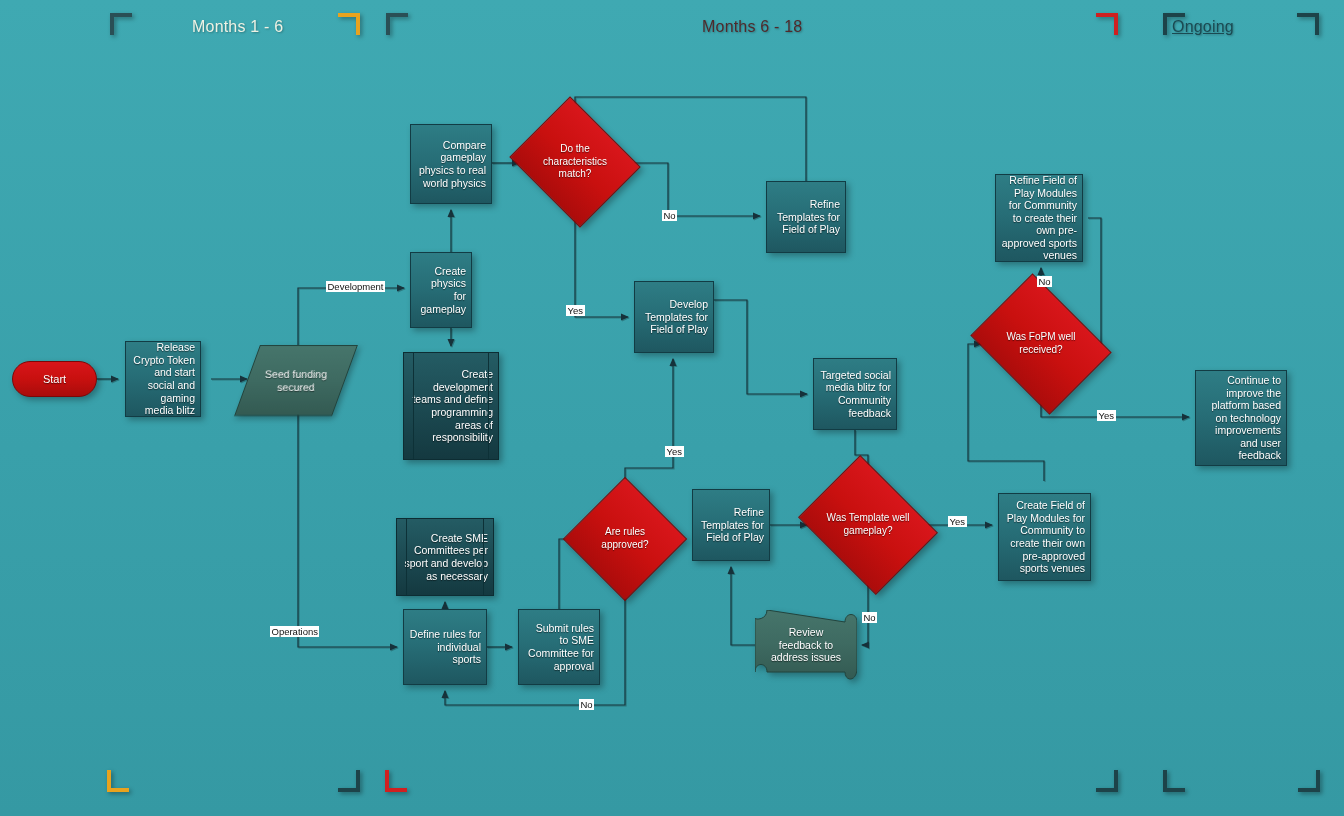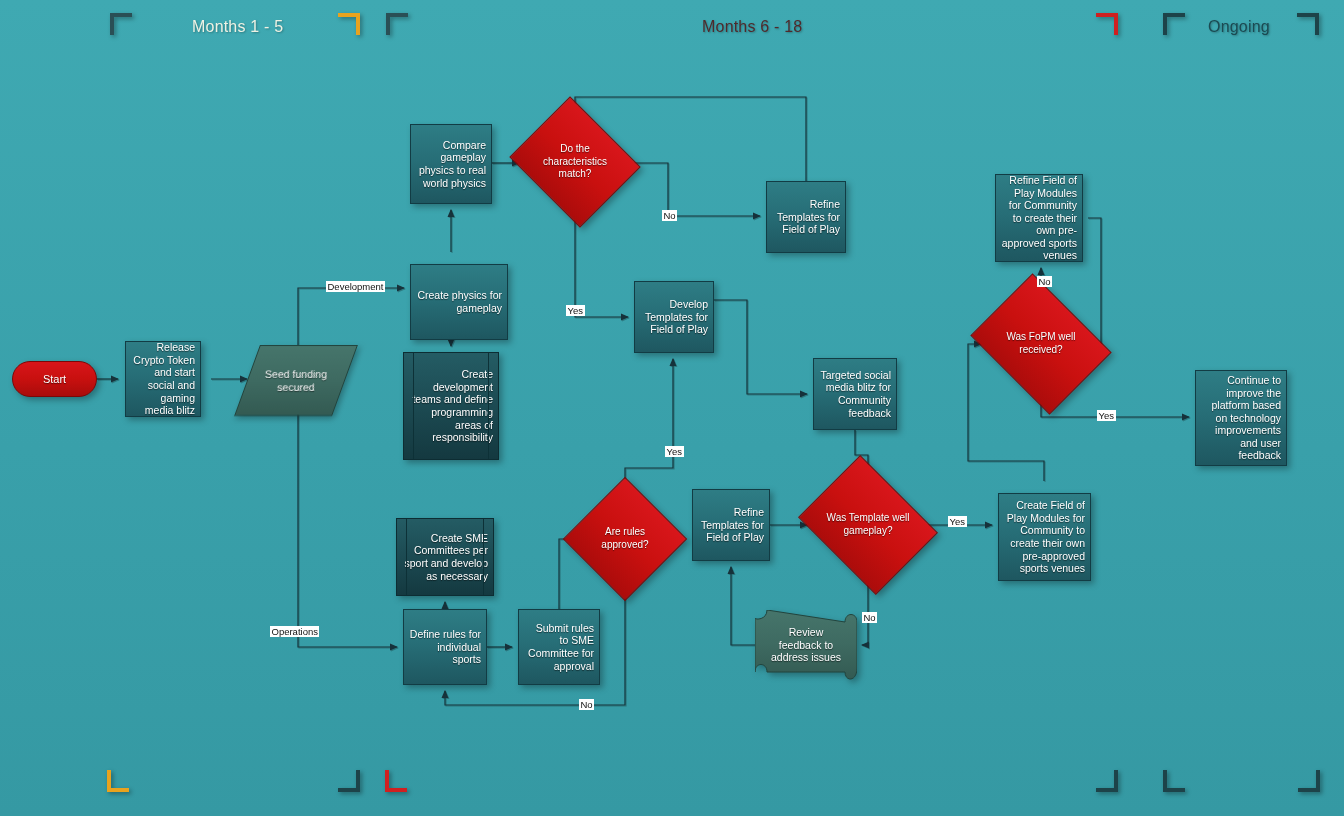--- a/index.html
+++ b/index.html
@@ -156,23 +156,23 @@
         <i class="h"></i>
         <i class="v"></i>
       </div>
       <div class="bracket br" style="left: 1298px; top: 770px; color: rgb(29, 67, 73);">
         <i class="h"></i>
         <i class="v"></i>
       </div>
     </div>
 
   <div id="phases">
-      <div class="phase-label" style="left: 192px; top: 18px; color: rgb(238, 242, 228);">Months 1 - 5</div>
+      <div class="phase-label" style="left: 192px; top: 18px; color: rgb(238, 242, 228);">Months 1 - 6</div>
       <div class="phase-label" style="left: 702px; top: 18px; color: rgb(78, 42, 44);">Months 6 - 18</div>
-      <div class="phase-label" style="left: 1208px; top: 18px; color: rgb(27, 74, 82);">Ongoing</div>
+      <div class="phase-label" style="left: 1172px; top: 18px; color: rgb(27, 74, 82); text-decoration: underline;">Ongoing</div>
     </div>
 
   <svg id="edges" viewBox="0 0 1344 816">
     <defs>
       <marker id="arrowhead" markerWidth="7" markerHeight="7" refX="6" refY="3" orient="auto" markerUnits="strokeWidth">
         <path d="M0,0 L7,3 L0,6 z" fill="#17333a"></path>
       </marker>
       <filter id="edgeshadow" x="-20%" y="-20%" width="150%" height="150%">
         <feDropShadow dx="1" dy="1" stdDeviation="0.6" flood-color="#000" flood-opacity="0.25"></feDropShadow>
       </filter>
@@ -209,21 +209,21 @@
   <div id="nodes">
       <div class="node terminator" style="position: absolute; left: 12px; top: 361px; width: 85px; height: 36px;">
         <span>Start</span>
       </div>
       <div class="node process" style="position: absolute; left: 125px; top: 341px; width: 76px; height: 76px;">
         <span>Release Crypto Token and start social and gaming media blitz</span>
       </div>
       <div class="parallelogram" style="position: absolute; left: 247px; top: 345px; width: 96px; height: 69px;">
         <span>Seed funding secured</span>
       </div>
-      <div class="node process" style="position: absolute; left: 410px; top: 264px; width: 98px; height: 76px;">
+      <div class="node process" style="position: absolute; left: 410px; top: 252px; width: 62px; height: 76px;">
         <span>Create physics for gameplay</span>
       </div>
       <div class="node process" style="position: absolute; left: 410px; top: 124px; width: 82px; height: 80px;">
         <span>Compare gameplay physics to real world physics</span>
       </div>
       <div class="node predefined" style="position: absolute; left: 403px; top: 352px; width: 96px; height: 108px;">
         <span>Create development teams and define programming areas of responsibility</span>
       </div>
       <div class="decision-wrap" style="position: absolute; left: 525px; top: 119px; width: 100px; height: 86px;">
         <div class="dia"></div>

